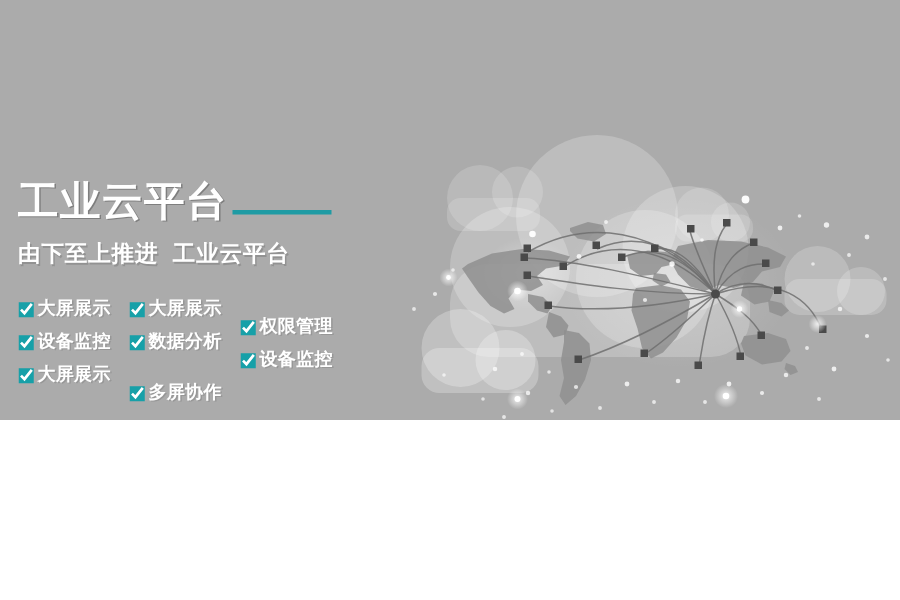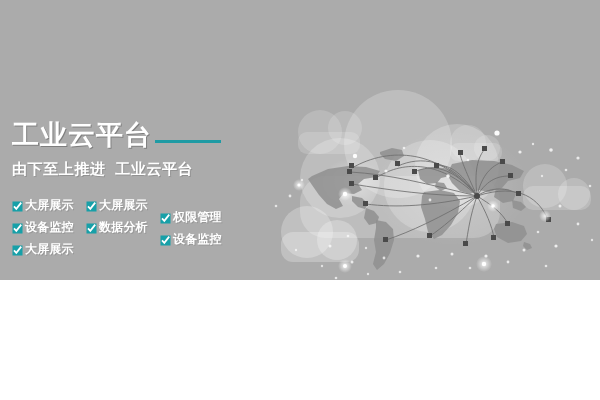--- a/index.html
+++ b/index.html
@@ -367,17 +367,26 @@
       <div class="feature-row">
         <div class="feature-item col1">
           <span class="check-icon">
             <svg width="11" height="11" viewBox="0 0 11 11">
               <rect x="0.5" y="0.5" width="10" height="10" fill="#17a0a8"></rect>
               <path d="M2 5.4 L4.3 7.8 L9.2 1.6" fill="none" stroke="#ffffff" stroke-width="1.8"></path>
             </svg>
           </span>
           <span class="feature-label">大屏展示</span>
         </div>
+        <div class="feature-item col2">
+          <span class="check-icon">
+            <svg width="11" height="11" viewBox="0 0 11 11">
+              <rect x="0.5" y="0.5" width="10" height="10" fill="#17a0a8"></rect>
+              <path d="M2 5.4 L4.3 7.8 L9.2 1.6" fill="none" stroke="#ffffff" stroke-width="1.8"></path>
+            </svg>
+          </span>
+          <span class="feature-label">多屏协作</span>
+        </div>
       </div>
 
     </div>
   </div>
 </div>
 
 </body></html>

